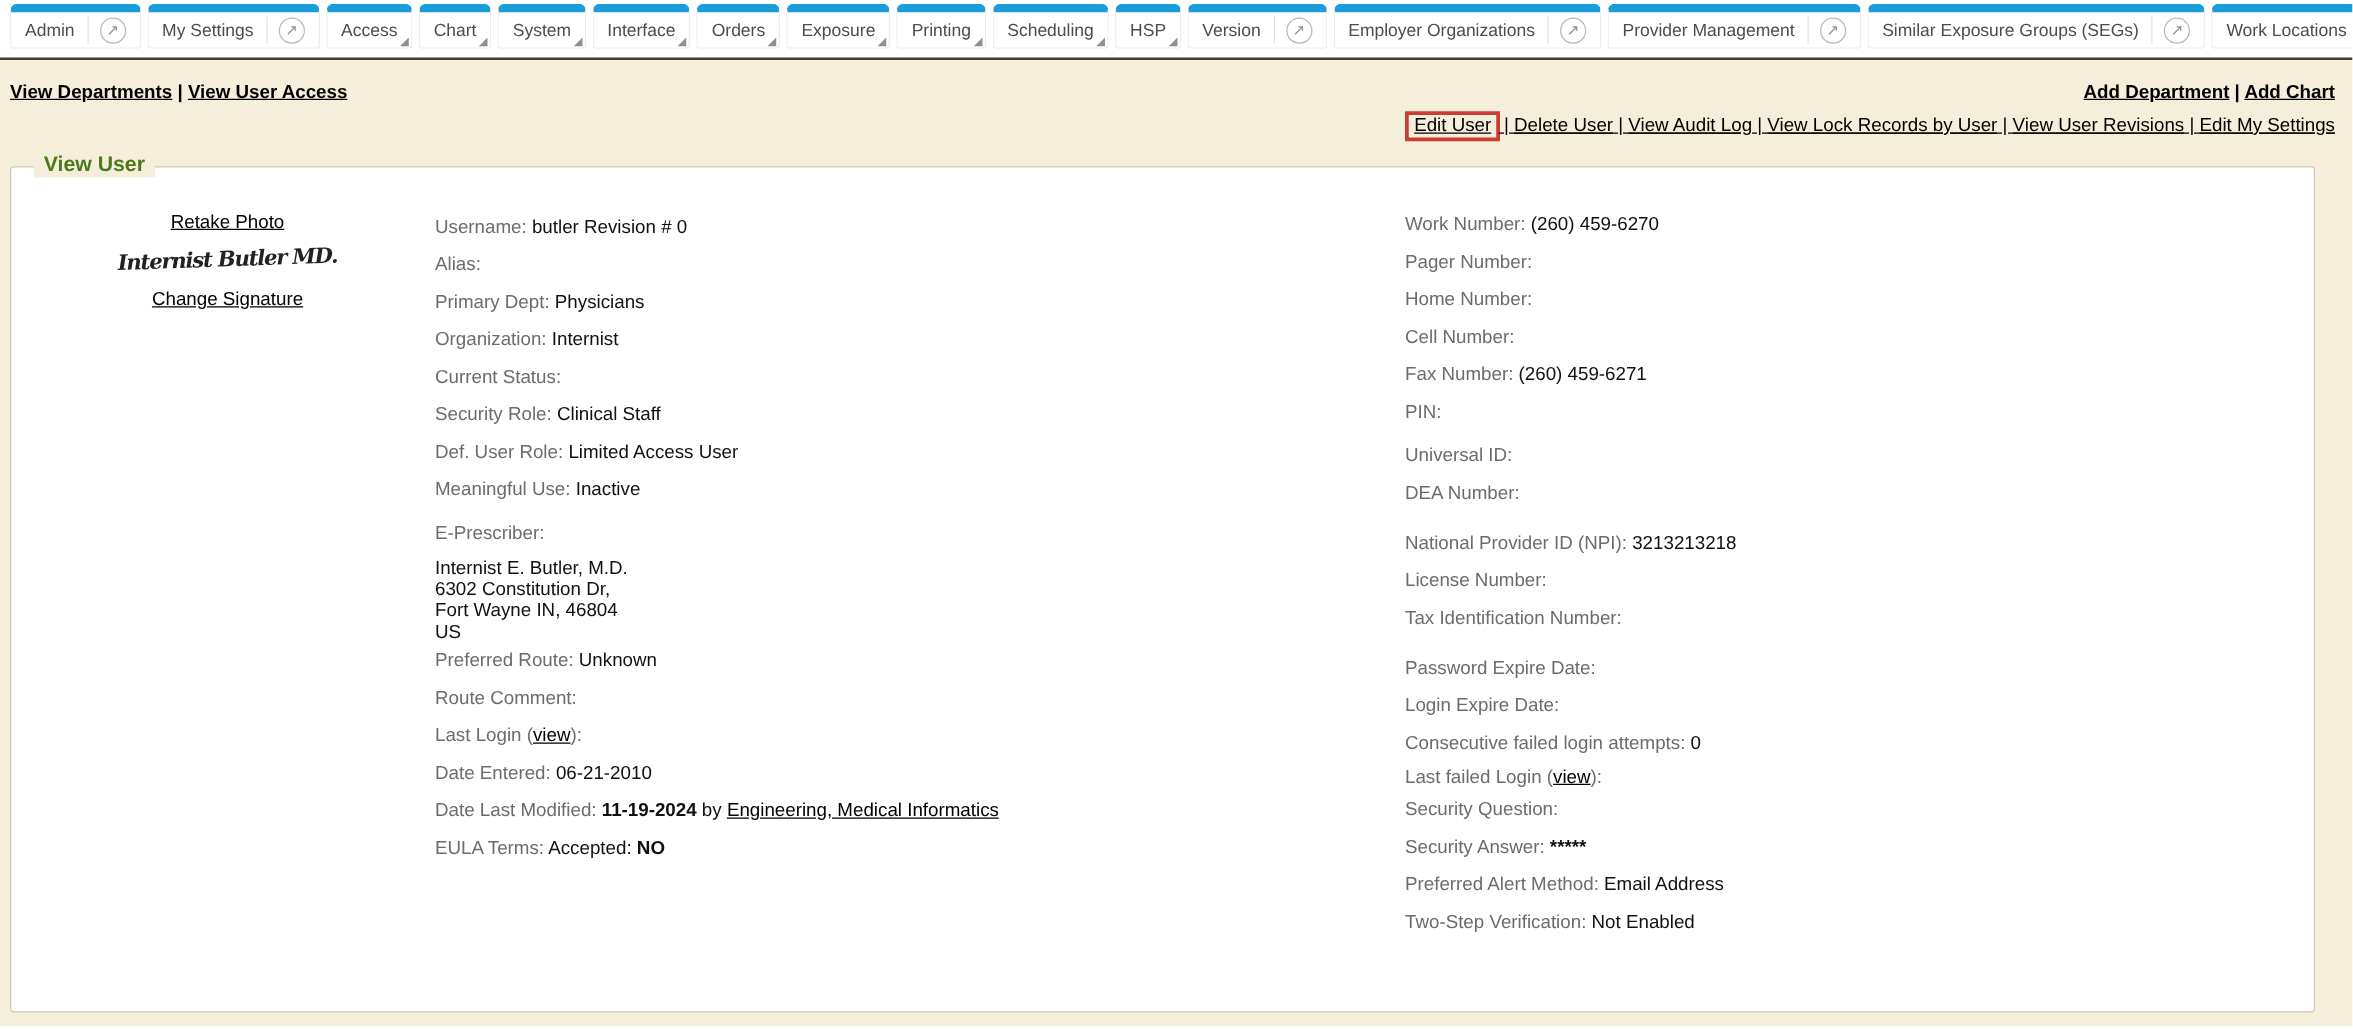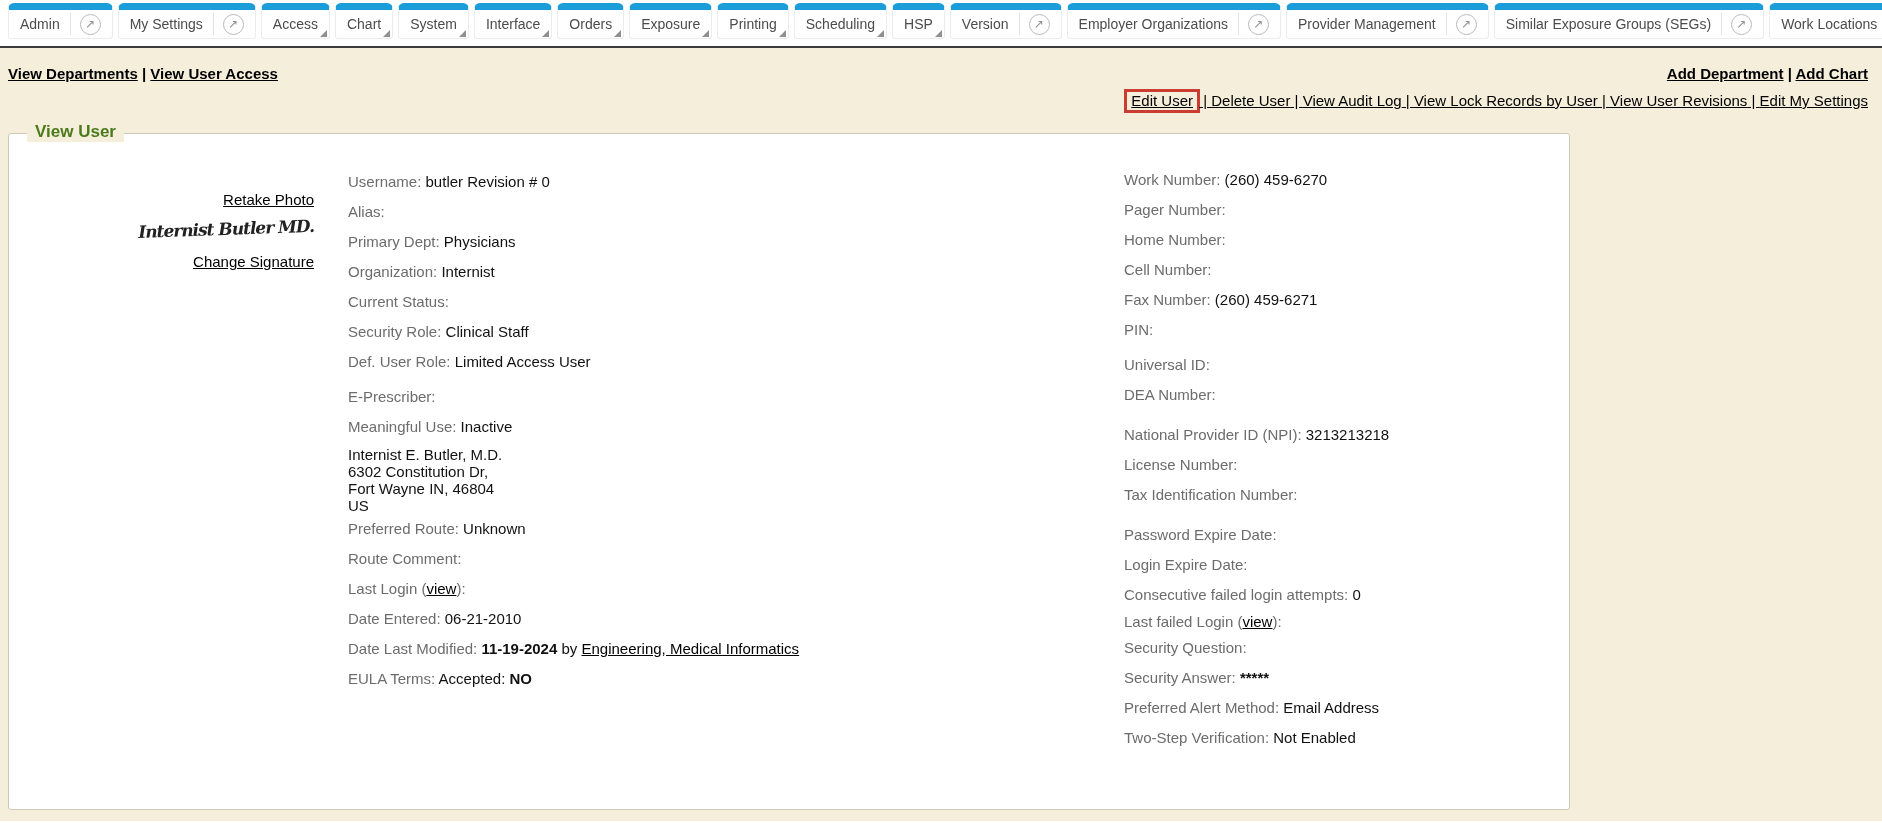--- a/index.html
+++ b/index.html
@@ -49,30 +49,30 @@
   .action-row{ text-align:right; padding:10px 14px 0 0;text-decoration:underline; }
   a.lnk{ color:#000; text-decoration:underline; cursor:pointer; }
   .sep{ color:#000; }
   .hl-box{
     display:inline-block; border:3px solid #cb3d33; padding:0 4px 1px 4px;
     margin:-3px -1px;
   }
 
   
   .panel{
-    position:absolute; left:8px; top:85px; width:1562px; height:677px;
+    position:absolute; left:8px; top:85px; width:1844px; height:677px;
     background:#ffffff; border:1px solid #cdc9b8; border-radius:3px;
   }
   .panel-title{
     position:absolute; top:-12px; left:18px; background:#f4eedb;
     padding:0 8px; font-size:17px; font-weight:bold; color:#4b7a1b;
   }
   .photo-panel{
-    position:absolute; left:65px; top:28px; width:240px;
-    text-align:right; line-height:31px; font-size:15px;margin-top:22px;
+    position:absolute; left:53px; top:28px; width:240px;
+    text-align:center; line-height:31px; font-size:15px;
   }
   .photo-panel a{ display:block; }
   .signature{
     font-family:"DejaVu Serif",serif; font-style:italic; font-weight:bold;
     font-size:17px; letter-spacing:-1px; color:#222;
     transform:rotate(-2deg);
   }
   .col{ position:absolute; font-size:15px; }
   .col-left{ left:339px; top:33px; }
   .col-right{ left:1115px; top:31px; }
@@ -186,22 +186,22 @@
     </div>
 
     <div class="col col-left">
         <div class="row"><span class="seg-label">Username: </span><span class="seg-value">butler Revision # 0</span></div>
         <div class="row"><span class="seg-label">Alias:</span></div>
         <div class="row"><span class="seg-label">Primary Dept: </span><span class="seg-value">Physicians</span></div>
         <div class="row"><span class="seg-label">Organization: </span><span class="seg-value">Internist</span></div>
         <div class="row"><span class="seg-label">Current Status:</span></div>
         <div class="row"><span class="seg-label">Security Role: </span><span class="seg-value">Clinical Staff</span></div>
         <div class="row"><span class="seg-label">Def. User Role: </span><span class="seg-value">Limited Access User</span></div>
+        <div class="row"><span class="seg-label">Meaningful Use: </span><span class="seg-value">Inactive</span></div>
         <div class="row gap-xs"><span class="seg-label">E-Prescriber:</span></div>
-        <div class="row"><span class="seg-label">Meaningful Use: </span><span class="seg-value">Inactive</span></div>
         <div class="row addr"><span class="seg-value">Internist E. Butler, M.D.
 6302 Constitution Dr,
 Fort Wayne IN, 46804
 US</span></div>
         <div class="row"><span class="seg-label">Preferred Route: </span><span class="seg-value">Unknown</span></div>
         <div class="row"><span class="seg-label">Route Comment:</span></div>
         <div class="row gap-md"><span class="seg-label">Last Login (</span><a class="seg-link">view</a><span class="seg-label">):</span></div>
         <div class="row"><span class="seg-label">Date Entered: </span><span class="seg-value">06-21-2010</span></div>
         <div class="row"><span class="seg-label">Date Last Modified: </span><span class="seg-bold">11-19-2024</span><span class="seg-value"> by </span><a class="seg-link">Engineering, Medical Informatics</a></div>
         <div class="row"><span class="seg-label">EULA Terms: </span><span class="seg-value">Accepted: </span><span class="seg-bold">NO</span></div>

